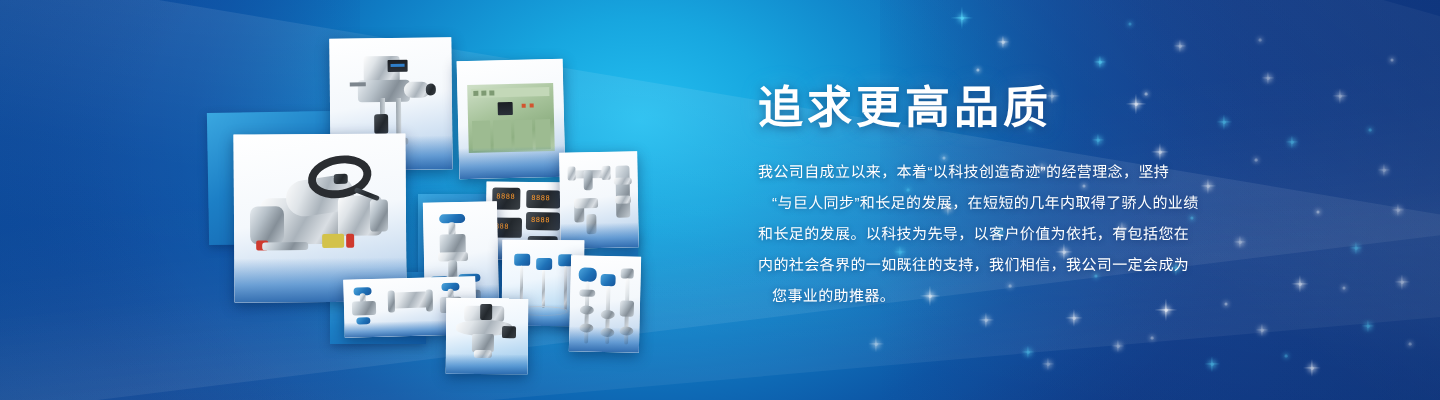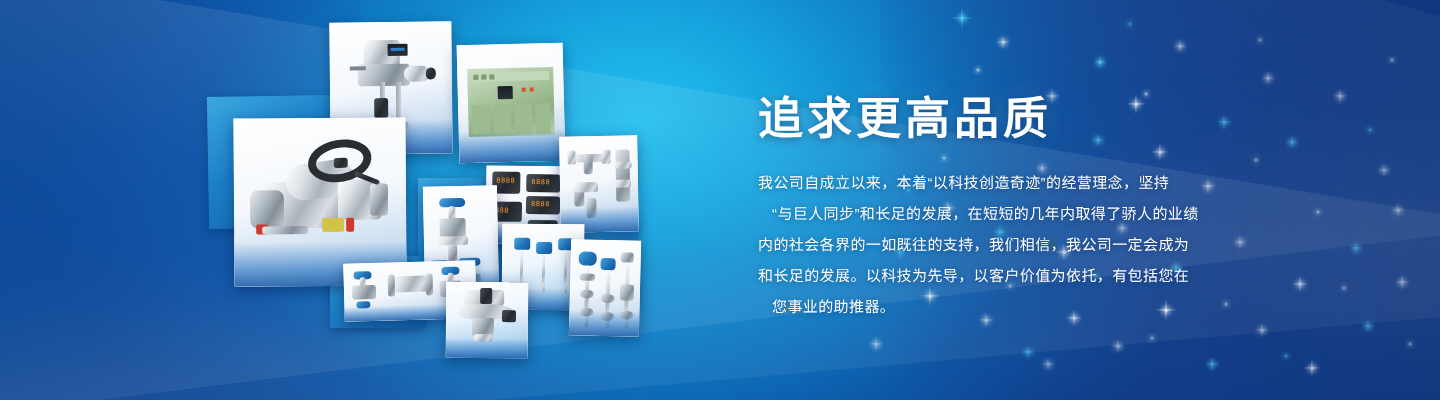--- a/index.html
+++ b/index.html
@@ -72,21 +72,21 @@
     width:2.6px; height:2.6px; border-radius:50%;
     box-shadow:0 0 5px 2px currentColor;
   }
   .dot{
     position:absolute; border-radius:50%;
     transform:translate(-50%,-50%);
     background:currentColor;
   }
 
   
-  .collage{ position:absolute; left:0; top:0; width:680px; height:280px;text-align:right; }
+  .collage{ position:absolute; left:0; top:16px; width:680px; height:280px;text-align:right; }
   .card{
     position:absolute;
     background:#fff;
     box-shadow:0 4px 14px rgba(3,26,70,.45);
     overflow:hidden;
   }
   .card .photo{
     position:absolute; inset:0;
     background:linear-gradient(170deg,#ffffff 0%,#f4f8fc 48%,#cfe0f2 75%,#9dc2e6 100%);
   }
@@ -124,21 +124,21 @@
   .screen{
     background:linear-gradient(180deg,#1b1f24 0%,#2b3139 100%);
     border-radius:1px;
   }
   .digits{
     position:absolute; color:#ff9a2e; font-family:"DejaVu Sans Mono",monospace;
     letter-spacing:.5px; line-height:1;
   }
 
   
-  .textblock{ position:absolute; left:758px; top:95px; width:530px; }
+  .textblock{ position:absolute; left:758px; top:84px; width:530px; }
   .headline{
     font-size:45px; font-weight:700; color:#ffffff;
     letter-spacing:4px; line-height:1.08;
     text-shadow:0 2px 10px rgba(6,38,92,.55), 0 0 22px rgba(150,220,255,.25);
     white-space:nowrap;
   }
   .paragraph{
     margin-top:23px; width:524px;
     font-size:15px; color:#ffffff; line-height:31px;
     letter-spacing:.4px; text-align:justify;
@@ -536,19 +536,19 @@
       </div>
     </div>
 
   </div>
 
   <div class="textblock">
     <div class="headline">追求更高品质</div>
     <div class="paragraph" id="paragraph">
         <p>我公司自成立以来，本着“以科技创造奇迹”的经营理念，坚持</p>
         <p class="ind">“与巨人同步”和长足的发展，在短短的几年内取得了骄人的业绩</p>
+        <p>和长足的发展。以科技为先导，以客户价值为依托，有包括您在</p>
         <p>内的社会各界的一如既往的支持，我们相信，我公司一定会成为</p>
-        <p>和长足的发展。以科技为先导，以客户价值为依托，有包括您在</p>
         <p class="ind">您事业的助推器。</p>
       </div>
   </div>
 
 </div>
 
 </body></html>

